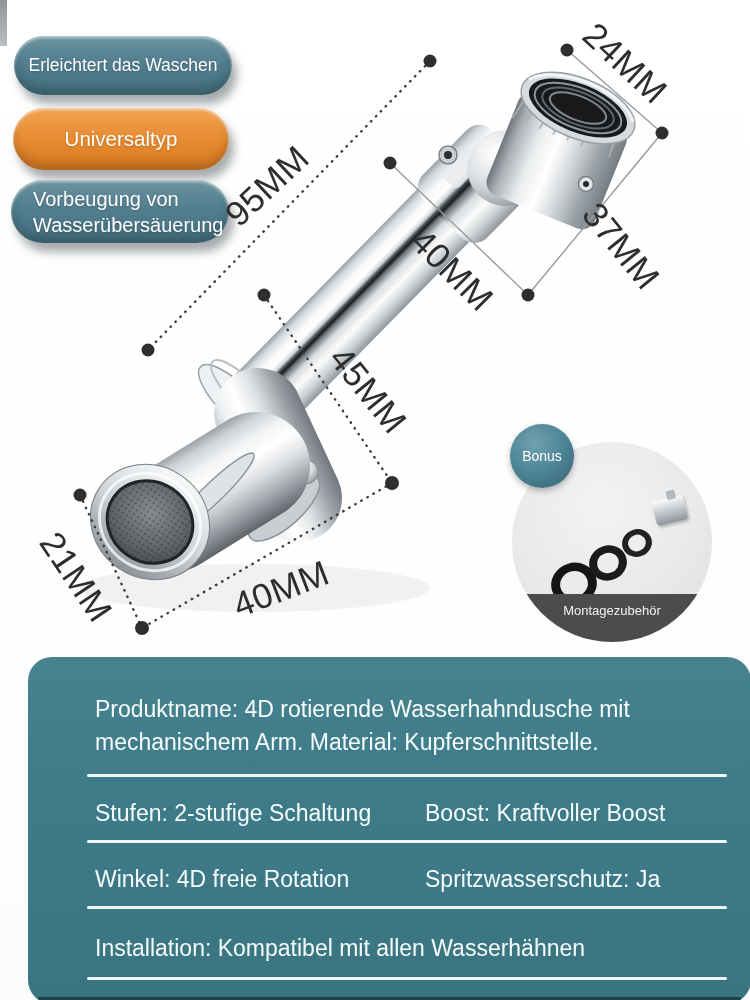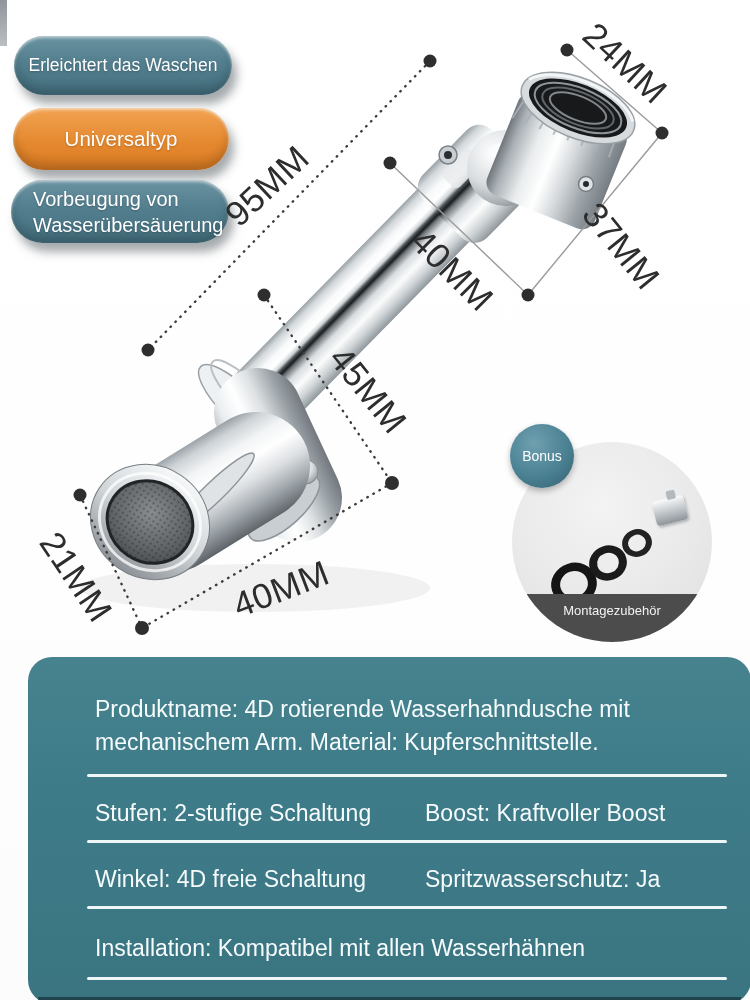--- a/index.html
+++ b/index.html
@@ -277,21 +277,21 @@
   <div class="spec-panel">
     <div class="spec-inner">
       <p class="spec-row1">Produktname: 4D rotierende Wasserhahndusche mit mechanischem Arm. Material: Kupferschnittstelle.</p>
       <div class="sep sep-1"></div>
       <div class="spec-pair">
         <span class="cell-left">Stufen: 2-stufige Schaltung</span>
         <span class="cell-right">Boost: Kraftvoller Boost</span>
       </div>
       <div class="sep sep-2"></div>
       <div class="spec-pair">
-        <span class="cell-left">Winkel: 4D freie Schaltung</span>
+        <span class="cell-left">Winkel: 4D freie Rotation</span>
         <span class="cell-right">Spritzwasserschutz: Ja</span>
       </div>
       <div class="sep sep-3"></div>
       <p class="spec-row4">Installation: Kompatibel mit allen Wasserhähnen</p>
       <div class="sep sep-4"></div>
     </div>
     <div class="panel-bottom-strip"></div>
   </div>
 
 </div>

